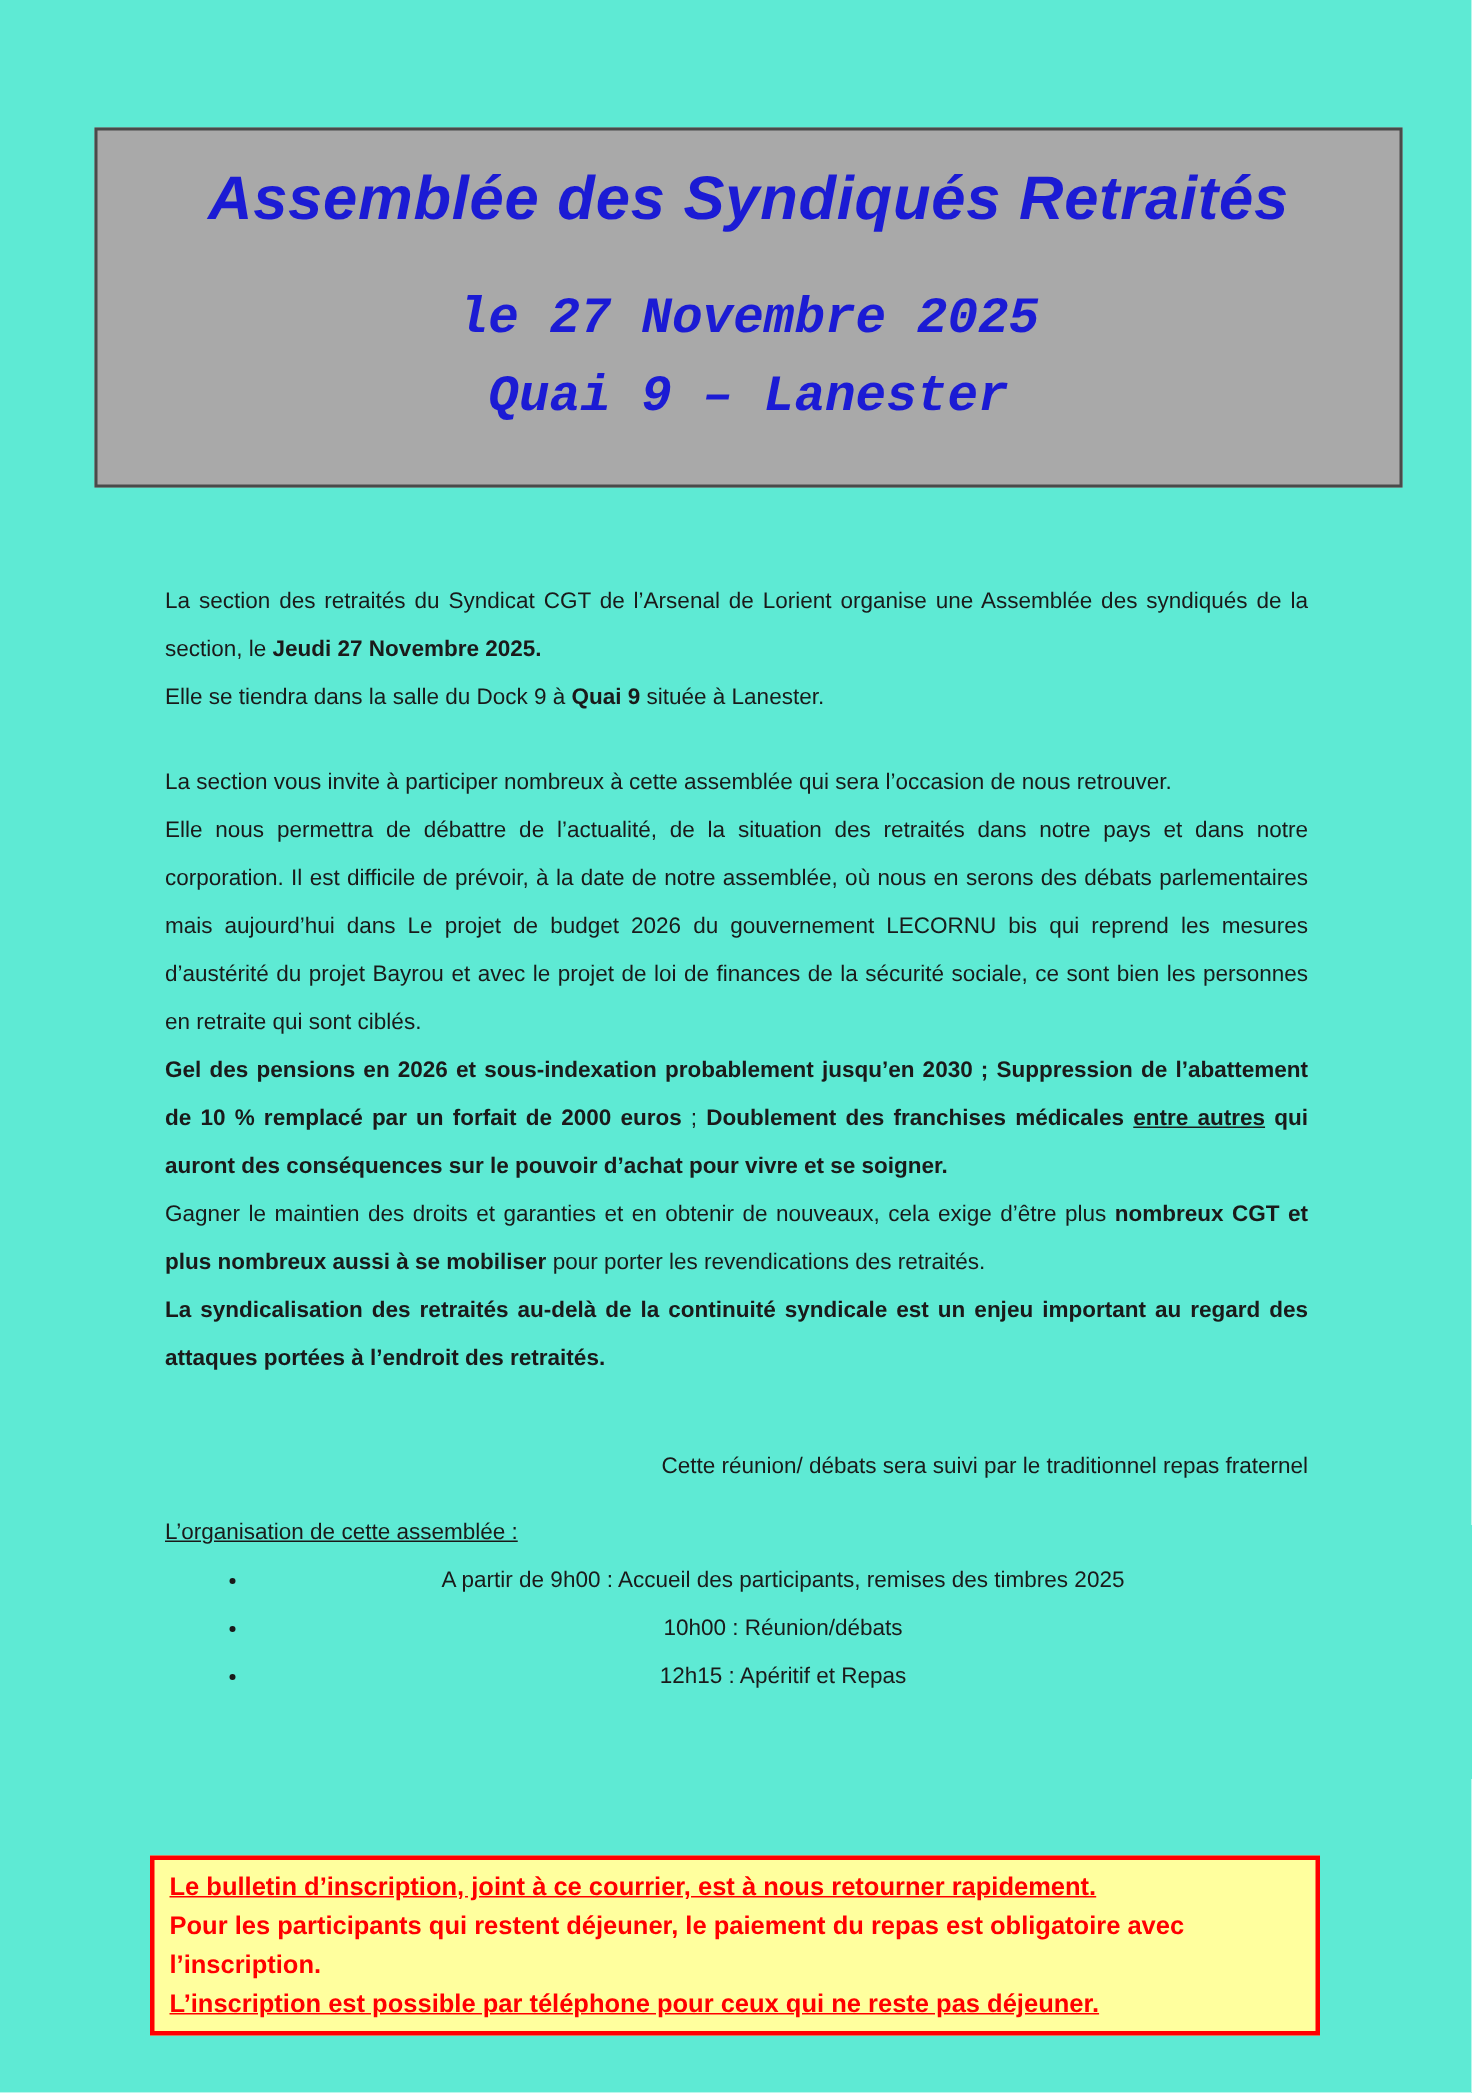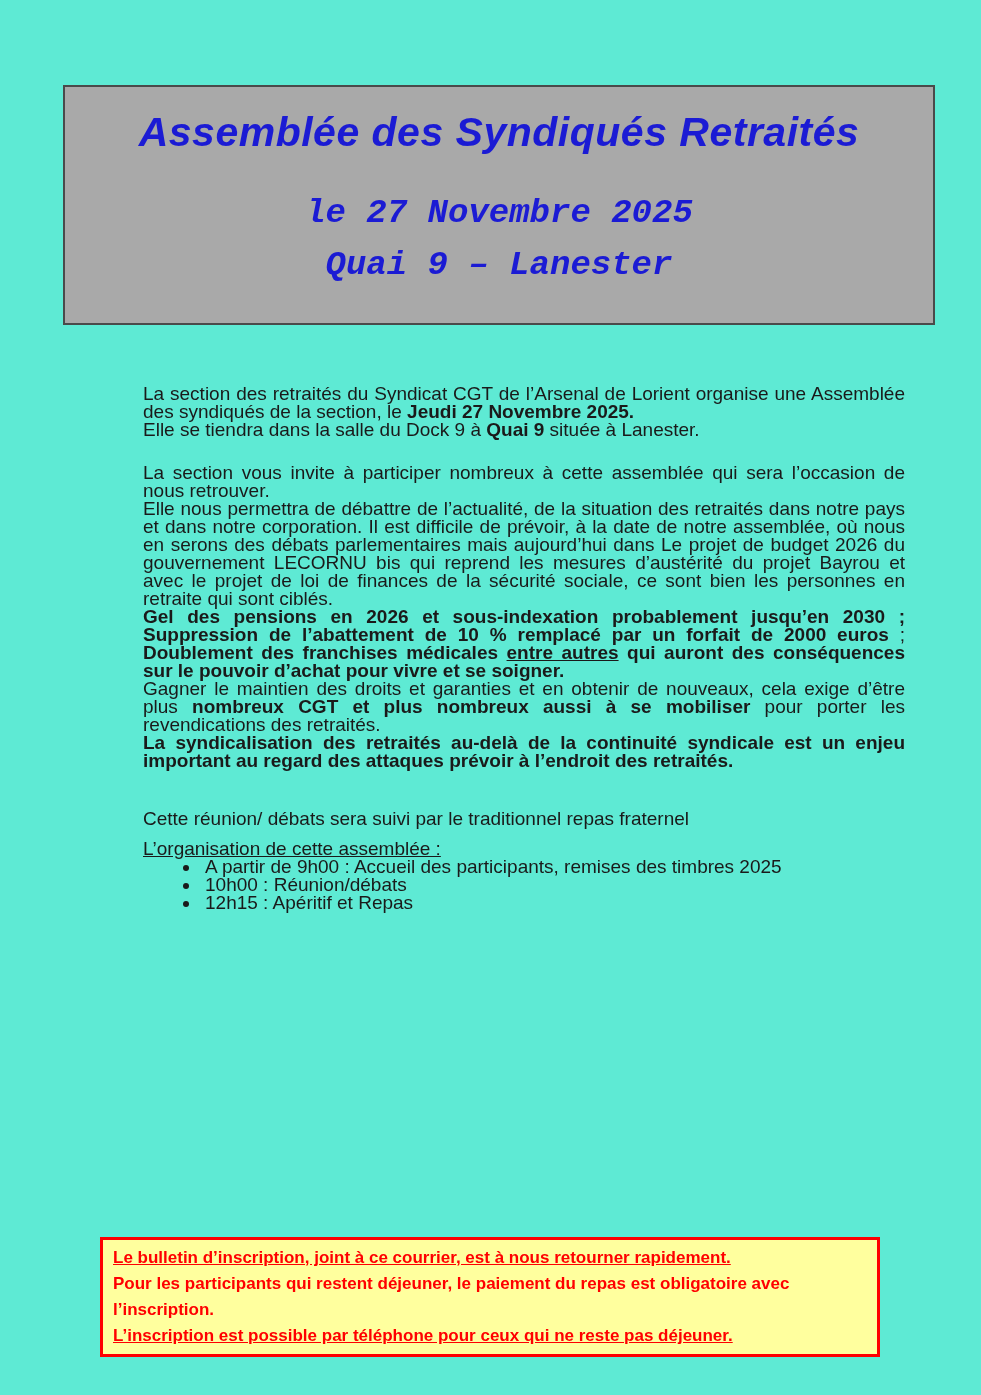--- a/index.html
+++ b/index.html
@@ -43,37 +43,37 @@
   }
   .header-sub.date { margin-top: 38px; }
   .header-sub.place { margin-top: 14px; }
 
   
   .body-text {
     position: absolute;
     left: 110px;
     top: 385px;
     width: 762px;
-    font-size: 19px;
-    line-height: 18px;
-    margin-left: 33px;
+    font-size: 15px;
+    line-height: 32px;
   }
   .body-text p { margin: 0; }
   .just { text-align: justify; }
   .b { font-weight: bold; }
   .u { text-decoration: underline; }
   .gap1 { margin-top: 25px !important; }
-  .gap2 { margin-top: 40px !important; }
+  .gap2 { margin-top: 40px !important; text-align: right; }
   .gap3 { margin-top: 12px !important; }
   .gap4 { margin-top: 22px !important; }
 
   ul.agenda {
     margin: 0;
     padding-left: 58px;
     list-style-type: disc;
+    text-align: center;
   }
   ul.agenda li { padding-left: 4px; }
 
   .signature {
     text-align: right;
     margin-top: 4px !important;
   }
 
   
   .notice {
@@ -110,21 +110,21 @@
     <p class="just"><span>Elle se tiendra dans la salle du Dock 9 à </span><span class="b">Quai 9</span><span> située à Lanester.</span></p>
 
     <p class="just gap1">La section vous invite à participer nombreux à cette assemblée qui sera l’occasion de nous retrouver.</p>
 
     <p class="just">Elle nous permettra de débattre de l’actualité, de la situation des retraités dans notre pays et dans notre corporation. Il est difficile de prévoir, à la date de notre assemblée, où nous en serons des débats parlementaires mais aujourd’hui dans Le projet de budget 2026 du gouvernement LECORNU bis qui reprend les mesures d’austérité du projet Bayrou et avec le projet de loi de finances de la sécurité sociale, ce sont bien les personnes en retraite qui sont ciblés.</p>
 
     <p class="just"><span class="b">Gel des pensions en 2026 et sous-indexation probablement jusqu’en 2030 ; Suppression de l’abattement de 10 % remplacé par un forfait de 2000 euros</span><span> ; </span><span class="b">Doublement des franchises médicales </span><span class="b u">entre autres</span><span class="b"> qui auront des conséquences sur le pouvoir d’achat pour vivre et se soigner.</span></p>
 
     <p class="just"><span>Gagner le maintien des droits et garanties et en obtenir de nouveaux, cela exige d’être plus </span><span class="b">nombreux CGT et plus nombreux aussi à se mobiliser</span><span> pour porter les revendications des retraités.</span></p>
 
-    <p class="just b">La syndicalisation des retraités au-delà de la continuité syndicale est un enjeu important au regard des attaques prévoir à l’endroit des retraités.</p>
+    <p class="just b">La syndicalisation des retraités au-delà de la continuité syndicale est un enjeu important au regard des attaques portées à l’endroit des retraités.</p>
 
     <p class="gap2">Cette réunion/ débats sera suivi par le traditionnel repas fraternel</p>
 
     <p class="u gap3">L’organisation de cette assemblée :</p>
 
     <ul class="agenda">
       <li>A partir de 9h00 : Accueil des participants, remises des timbres 2025</li>
       <li>10h00 : Réunion/débats</li>
       <li>12h15 : Apéritif et Repas</li>
     </ul>

